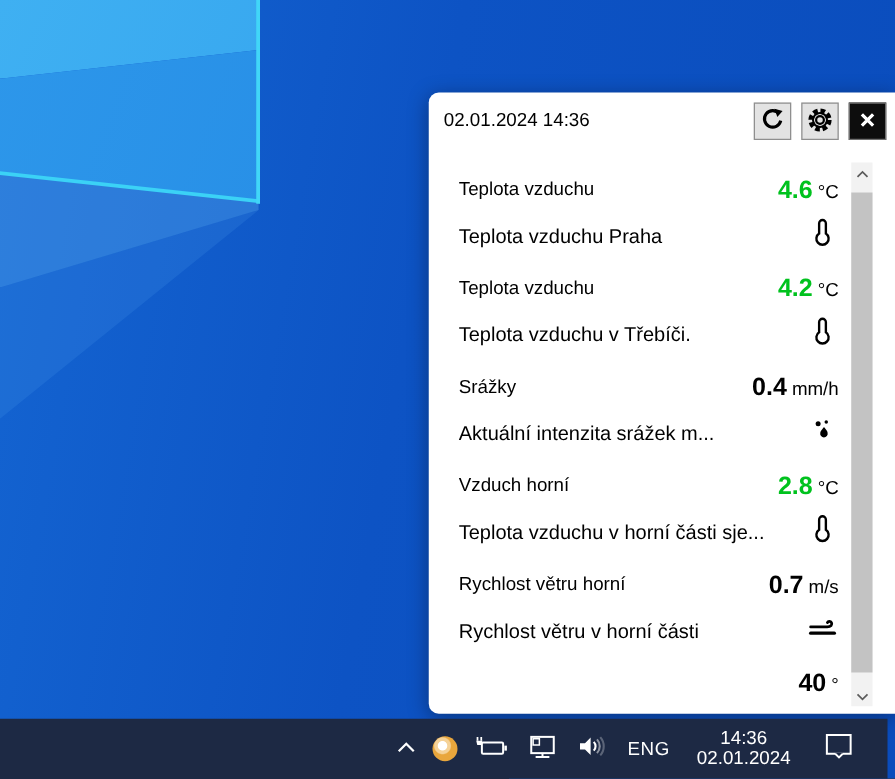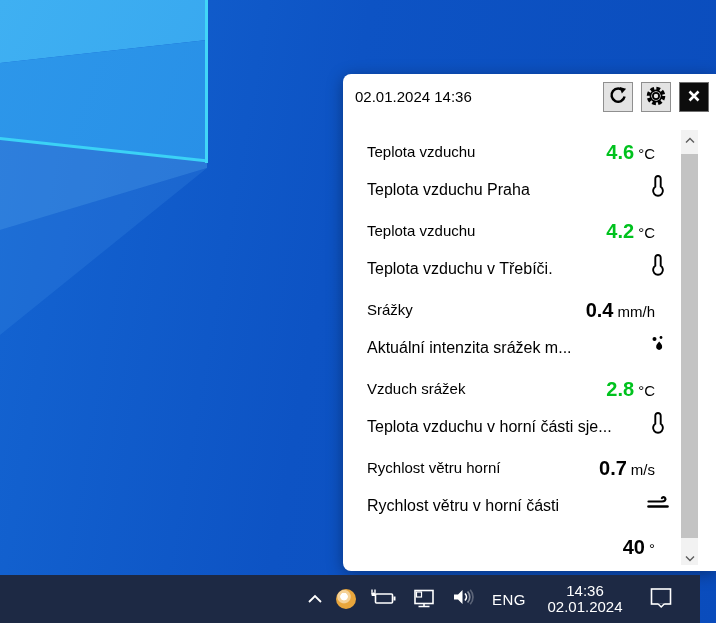--- a/index.html
+++ b/index.html
@@ -28,35 +28,35 @@
   .hdr-date{position:absolute;left:12px;top:14px;font-size:15px;}
   .hdr-buttons{position:absolute;top:8px;right:7px;display:flex;gap:8px;}
   .btn{width:30px;height:30px;box-sizing:border-box;background:#e3e3e3;border:1px solid #8f8f8f;
     display:flex;align-items:center;justify-content:center;padding:0;cursor:pointer;}
   .btn.close{background:#0d0d0d;border-color:#6f6f6f;}
 
   .sensor-list{position:absolute;left:24px;right:45px;top:56px;bottom:0;overflow:hidden;}
   .sensor-row{position:relative;height:79px;}
   .row-title{position:absolute;left:0;top:12px;font-size:15px;font-weight:normal;line-height:19px;white-space:nowrap;}
   .row-sub{position:absolute;left:0;top:50px;font-size:16px;line-height:19px;white-space:nowrap;}
-  .row-value{position:absolute;right:16px;top:11px;white-space:nowrap;}
+  .row-value{position:absolute;right:0;top:11px;white-space:nowrap;}
   .val-num{font-size:20px;font-weight:bold;}
   .val-num.green{color:#00c21e;}
   .val-unit{font-size:15px;margin-left:4px;}
   .row-icon{position:absolute;right:0;top:42px;width:26px;height:28px;
     display:flex;align-items:center;justify-content:center;}
 
   
   .scrollbar{position:absolute;top:56px;right:18px;bottom:6px;width:17px;background:#f2f2f2;}
   .sb-arrow{position:absolute;left:0;width:17px;height:17px;display:flex;align-items:center;justify-content:center;}
   .sb-arrow.up{top:0;} .sb-arrow.down{bottom:0;}
   .sb-thumb{position:absolute;left:0;top:24px;width:17px;height:384px;background:#c3c3c3;}
 
   
-  .taskbar{position:absolute;left:0;right:16px;bottom:0;height:48px;background:#1d2944;color:#fff;
+  .taskbar{position:absolute;left:0;right:6px;bottom:0;height:48px;background:#1d2944;color:#fff;
     display:flex;align-items:center;justify-content:flex-end;padding-right:26px;box-sizing:border-box;gap:13px;}
   .tb-item{display:flex;align-items:center;justify-content:center;height:48px;}
   .tray-orange{width:20px;height:20px;border-radius:50%;
     background:radial-gradient(circle at 40% 38%, #ffffff 0 20%, #f5d298 24% 36%, #e9a63c 42% 100%);}
   .tb-lang{font-size:15px;letter-spacing:.5px;margin-left:2px;}
   .tb-clock{font-size:15px;line-height:16px;text-align:center;margin-left:8px;min-width:76px;}
   .tb-action{margin-left:12px;}
 </style>
 </head>
 <body>
@@ -140,21 +140,21 @@
         <div class="row-icon">
           <svg width="24" height="26" viewBox="0 0 24 26">
             <circle cx="8.5" cy="8" r="2" fill="#000"></circle>
             <circle cx="15" cy="6.5" r="1.4" fill="#000"></circle>
             <path d="M13.2 10.5 c1.9 2.3 2.9 3.5 2.9 4.9 a3 3 0 1 1 -5.9 0 c0 -1.4 1.1 -2.6 3 -4.9 Z" fill="#000"></path>
           </svg>
         </div>
       </div>
 
       <div class="sensor-row">
-        <div class="row-title">Vzduch srážek</div>
+        <div class="row-title">Vzduch horní</div>
         <div class="row-value">
           <span class="val-num green">2.8</span><span class="val-unit">°C</span>
         </div>
         <div class="row-sub">Teplota vzduchu v horní části sje...</div>
         <div class="row-icon">
           <svg width="24" height="28" viewBox="0 0 24 28">
             <path d="M12 4 a2.7 2.7 0 0 1 2.7 2.7 v8.1 a4.9 4.9 0 1 1 -5.4 0 v-8.1 A2.7 2.7 0 0 1 12 4 Z" fill="none" stroke="#000" stroke-width="1.9"></path>
           </svg>
         </div>
       </div>

